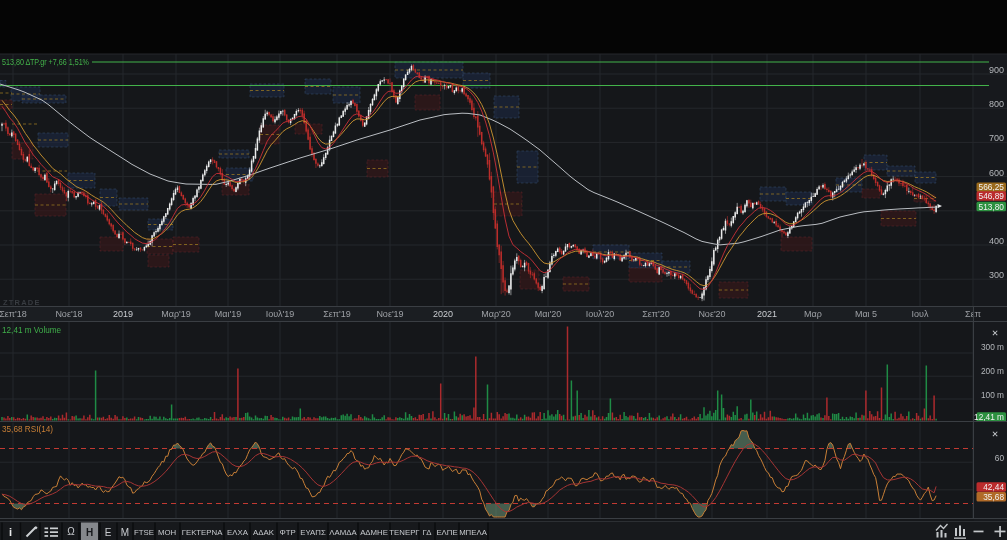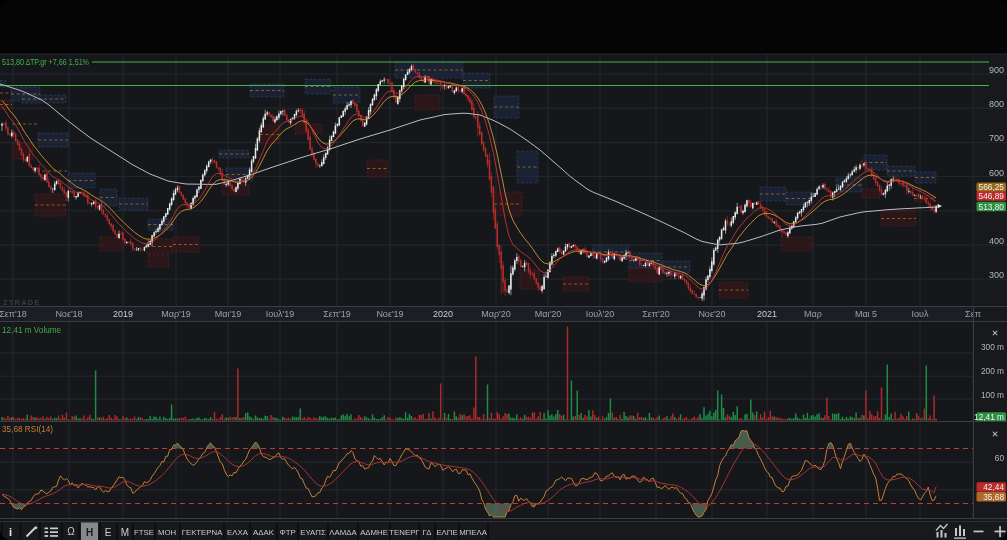--- a/index.html
+++ b/index.html
@@ -1,15 +1,15 @@
 <!DOCTYPE html>
 <html><head><meta charset="utf-8"><title>chart</title>
 <style>
 html,body{margin:0;padding:0;background:#000;}
-#wrap{width:1007px;height:540px;overflow:hidden;position:relative;border-radius:11px;}
+#wrap{width:1007px;height:540px;overflow:hidden;position:relative;}
 svg{display:block;}
 </style></head>
 <body>
 <div id="wrap">
     <svg xmlns="http://www.w3.org/2000/svg" width="1007" height="540" viewBox="0 0 1007 540" font-family="Liberation Sans, sans-serif">
       <rect width="1007" height="540" fill="#050505"></rect>
       <rect x="0" y="54.0" width="1007" height="252.5" fill="#15171a"></rect>
       <rect x="0" y="306.5" width="1007" height="15.0" fill="#1b1e22"></rect>
       <rect x="0" y="321.5" width="1007" height="200.0" fill="#15171a"></rect>
       <rect x="973.5" y="54.0" width="33.5" height="467.5" fill="#17191d"></rect>

